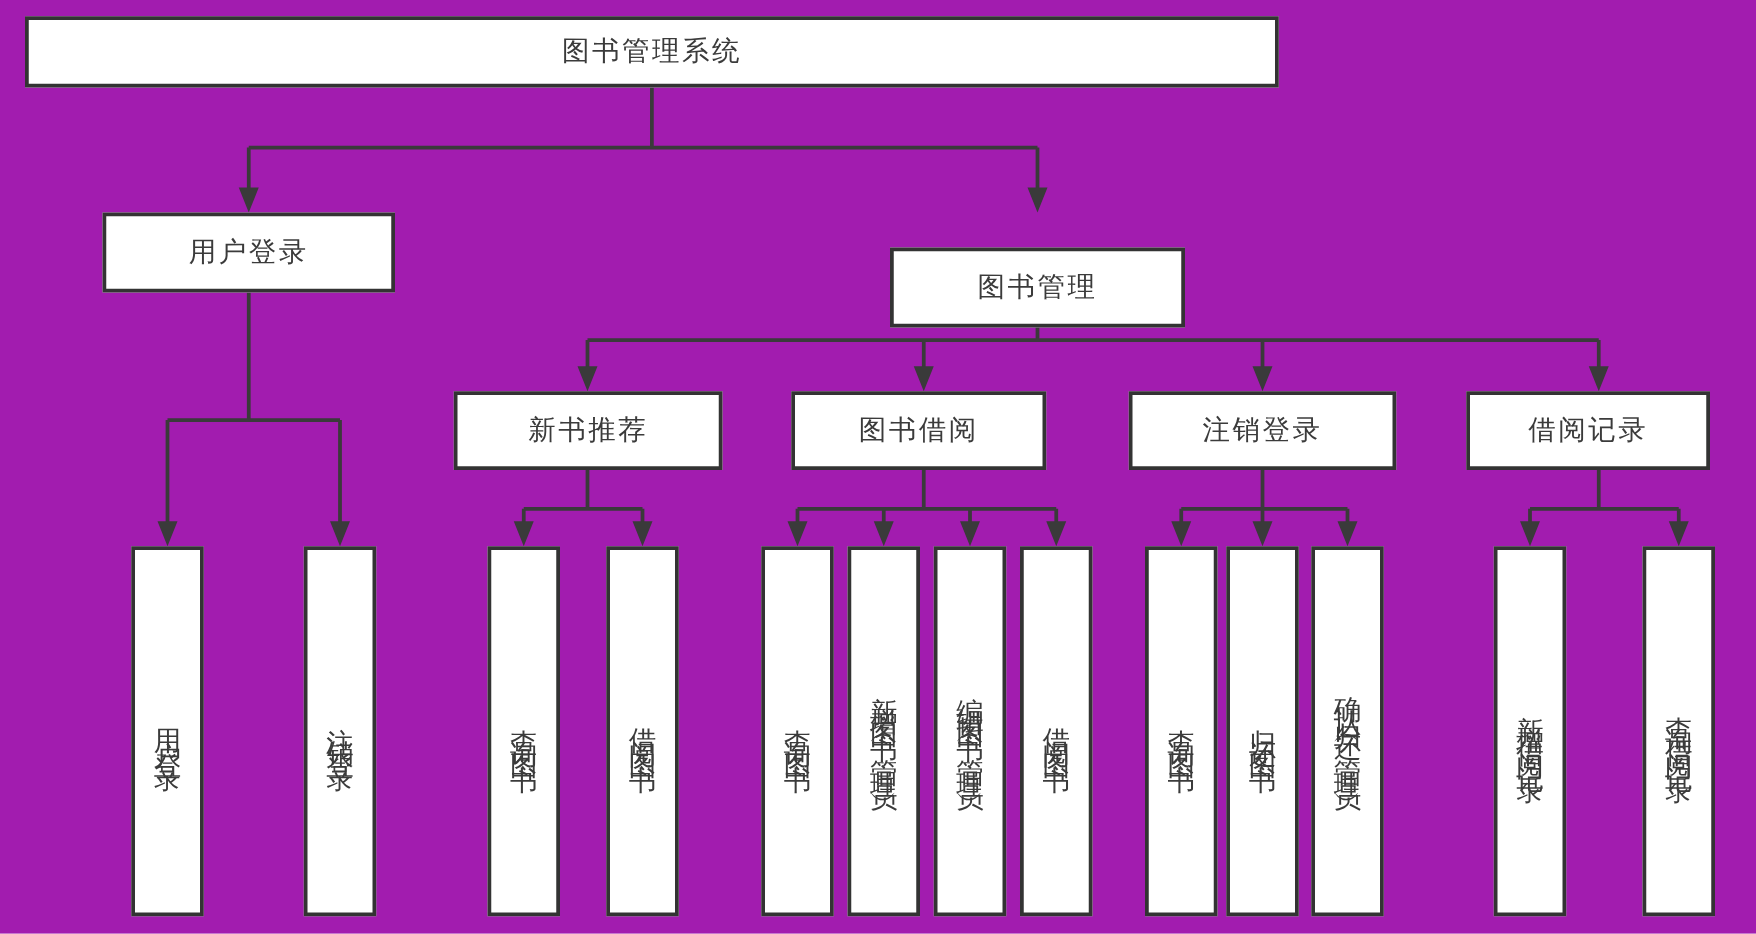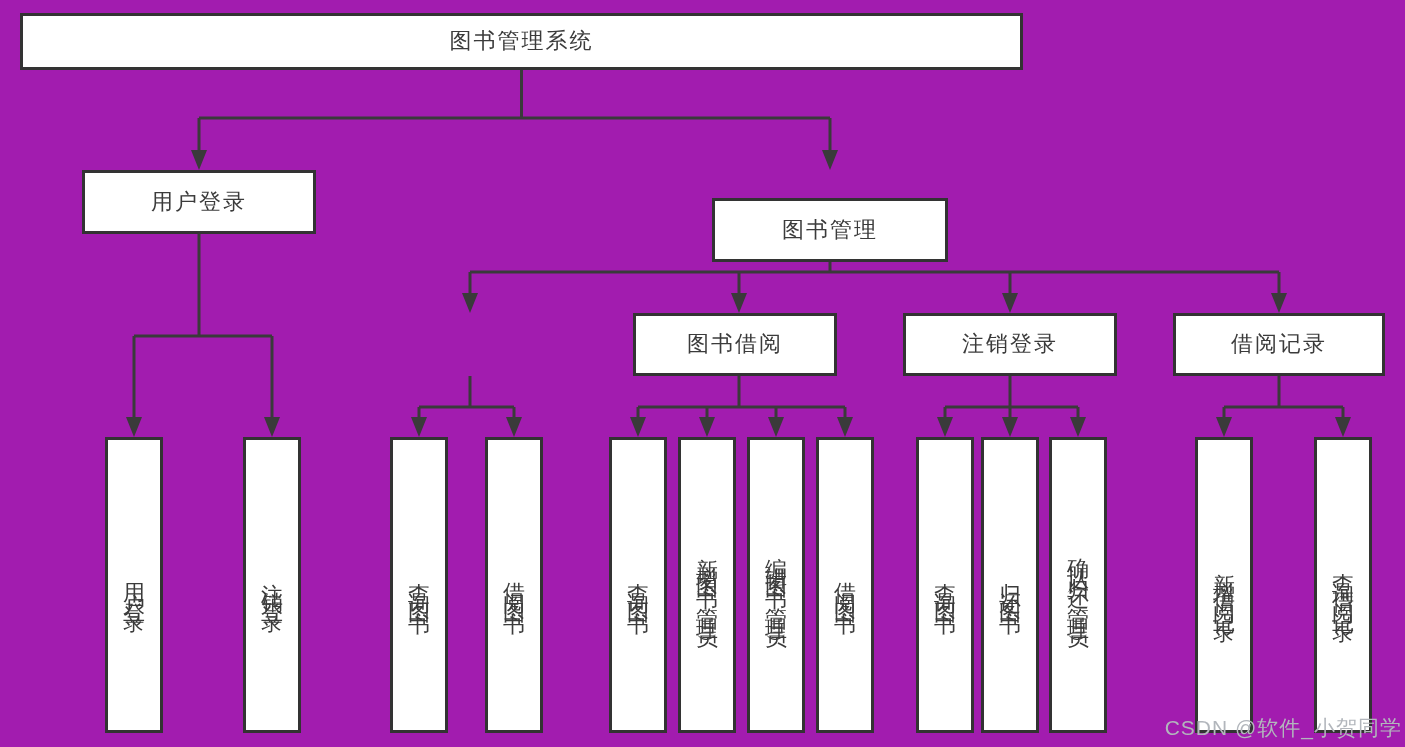--- a/index.html
+++ b/index.html
@@ -98,27 +98,30 @@
     <span class="hlabel">图书管理系统</span>
   </div>
 
   <div class="box" style="left:82px; top:170px; width:234px; height:64px;">
     <span class="hlabel">用户登录</span>
   </div>
   <div class="box" style="left:712px; top:170px; width:236px; height:64px;margin-top:28px;">
     <span class="hlabel">图书管理</span>
   </div>
 
+  <div class="box" style="left:363px; top:313px; width:215px; height:63px;">
+    <span class="hlabel">新书推荐</span>
+  </div>
   <div class="box" style="left:633px; top:313px; width:204px; height:63px;">
     <span class="hlabel">图书借阅</span>
   </div>
   <div class="box" style="left:903px; top:313px; width:214px; height:63px;">
     <span class="hlabel">注销登录</span>
   </div>
-  <div class="box" style="left:1173px; top:313px; width:212px; height:63px;text-align:center;">
+  <div class="box" style="left:1173px; top:313px; width:195px; height:63px;text-align:center;">
     <span class="hlabel">借阅记录</span>
   </div>
 
   <div class="box vbox" style="left:105px;">
     <span class="vlabel">用户登录</span>
   </div>
   <div class="box vbox" style="left:243px;">
     <span class="vlabel">注销登录</span>
   </div>
 
@@ -152,15 +155,14 @@
     <span class="vlabel">确认归还（管理员）</span>
   </div>
 
   <div class="box vbox" style="left:1195px;">
     <span class="vlabel">新增借阅记录</span>
   </div>
   <div class="box vbox" style="left:1314px;">
     <span class="vlabel">查询借阅记录</span>
   </div>
 
-  <div class="watermark">CSDN @软件_小贺同学</div>
 
 </div>
 
 </body></html>

